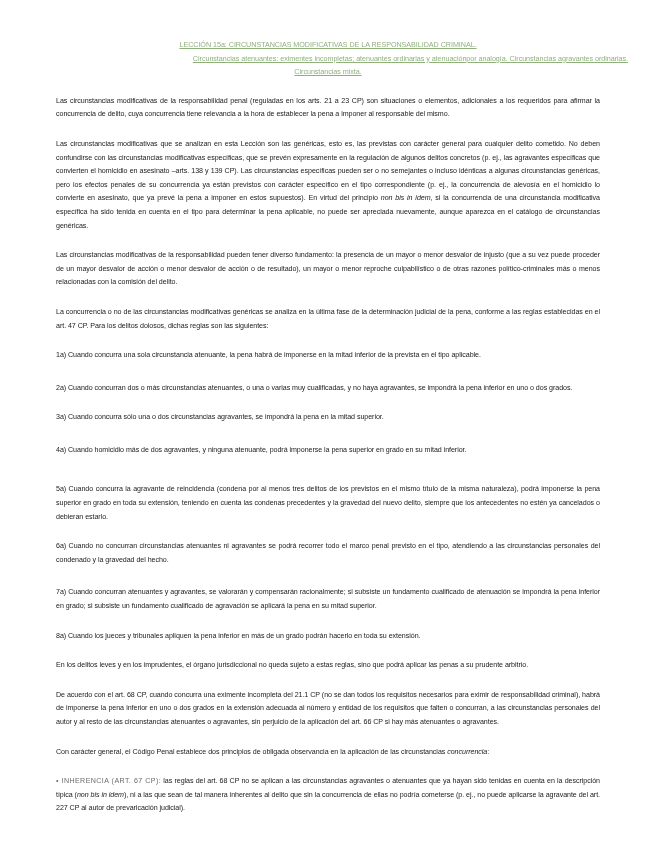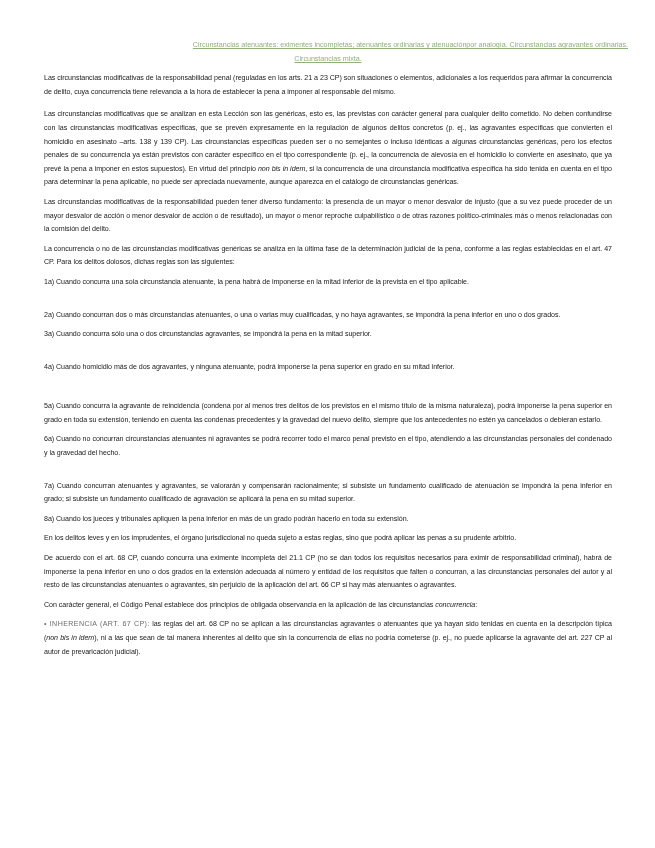--- a/index.html
+++ b/index.html
@@ -11,34 +11,35 @@
     letter-spacing: -0.05px;
   }
   .title {
     text-align: center; color: #8fb07a; text-decoration: underline;
     font-size: 7.2px; line-height: 13.6px; margin: 0;
   }
   .subtitle {
     text-align: right; color: #8fb07a; text-decoration: underline;
     font-size: 7.2px; line-height: 13.6px; margin: 0 -12px;
   }
-  p { margin: 4px; text-align: justify; }
+  p { margin: 16px; text-align: justify; }
   .gap-s { margin-top: 6px; }
   .gap-m { margin-top: 9px; }
   .gap-l { margin-top: 19px; }
   .gap-xl { margin-top: 26px; }
   .title-block { margin-bottom: 7px; }
   em { font-style: italic; }
   .bullet-label { color: #6b6b6b; letter-spacing: 0.4px; }
 </style>
 </head>
 <body>
 
 <div class="page">
   <div class="title-block">
+    <p class="title">LECCIÓN 15a: CIRCUNSTANCIAS MODIFICATIVAS DE LA RESPONSABILIDAD CRIMINAL.</p>
     <p class="subtitle">Circunstancias atenuantes: eximentes incompletas; atenuantes ordinarias y atenuaciónpor analogía. Circunstancias agravantes ordinarias.</p>
     <p class="title">Circunstancias mixta.</p>
   </div>
 
   <p>Las circunstancias modificativas de la responsabilidad penal (reguladas en los arts. 21 a 23 CP) son situaciones o elementos, adicionales a los requeridos para afirmar la concurrencia de delito, cuya concurrencia tiene relevancia a la hora de establecer la pena a imponer al responsable del mismo.</p>
 
   <p class="gap-m"><span>Las circunstancias modificativas que se analizan en esta Lección son las genéricas, esto es, las previstas con carácter general para cualquier delito cometido. No deben confundirse con las circunstancias modificativas específicas, que se prevén expresamente en la regulación de algunos delitos concretos (p. ej., las agravantes específicas que convierten el homicidio en asesinato –arts. 138 y 139 CP). Las circunstancias específicas pueden ser o no semejantes o incluso idénticas a algunas circunstancias genéricas, pero los efectos penales de su concurrencia ya están previstos con carácter específico en el tipo correspondiente (p. ej., la concurrencia de alevosía en el homicidio lo convierte en asesinato, que ya prevé la pena a imponer en estos supuestos). En virtud del principio </span><em>non bis in idem</em><span>, si la concurrencia de una circunstancia modificativa específica ha sido tenida en cuenta en el tipo para determinar la pena aplicable, no puede ser apreciada nuevamente, aunque aparezca en el catálogo de circunstancias genéricas.</span></p>
 
   <p class="gap-s">Las circunstancias modificativas de la responsabilidad pueden tener diverso fundamento: la presencia de un mayor o menor desvalor de injusto (que a su vez puede proceder de un mayor desvalor de acción o menor desvalor de acción o de resultado), un mayor o menor reproche culpabilístico o de otras razones político-criminales más o menos relacionadas con la comisión del delito.</p>
 

